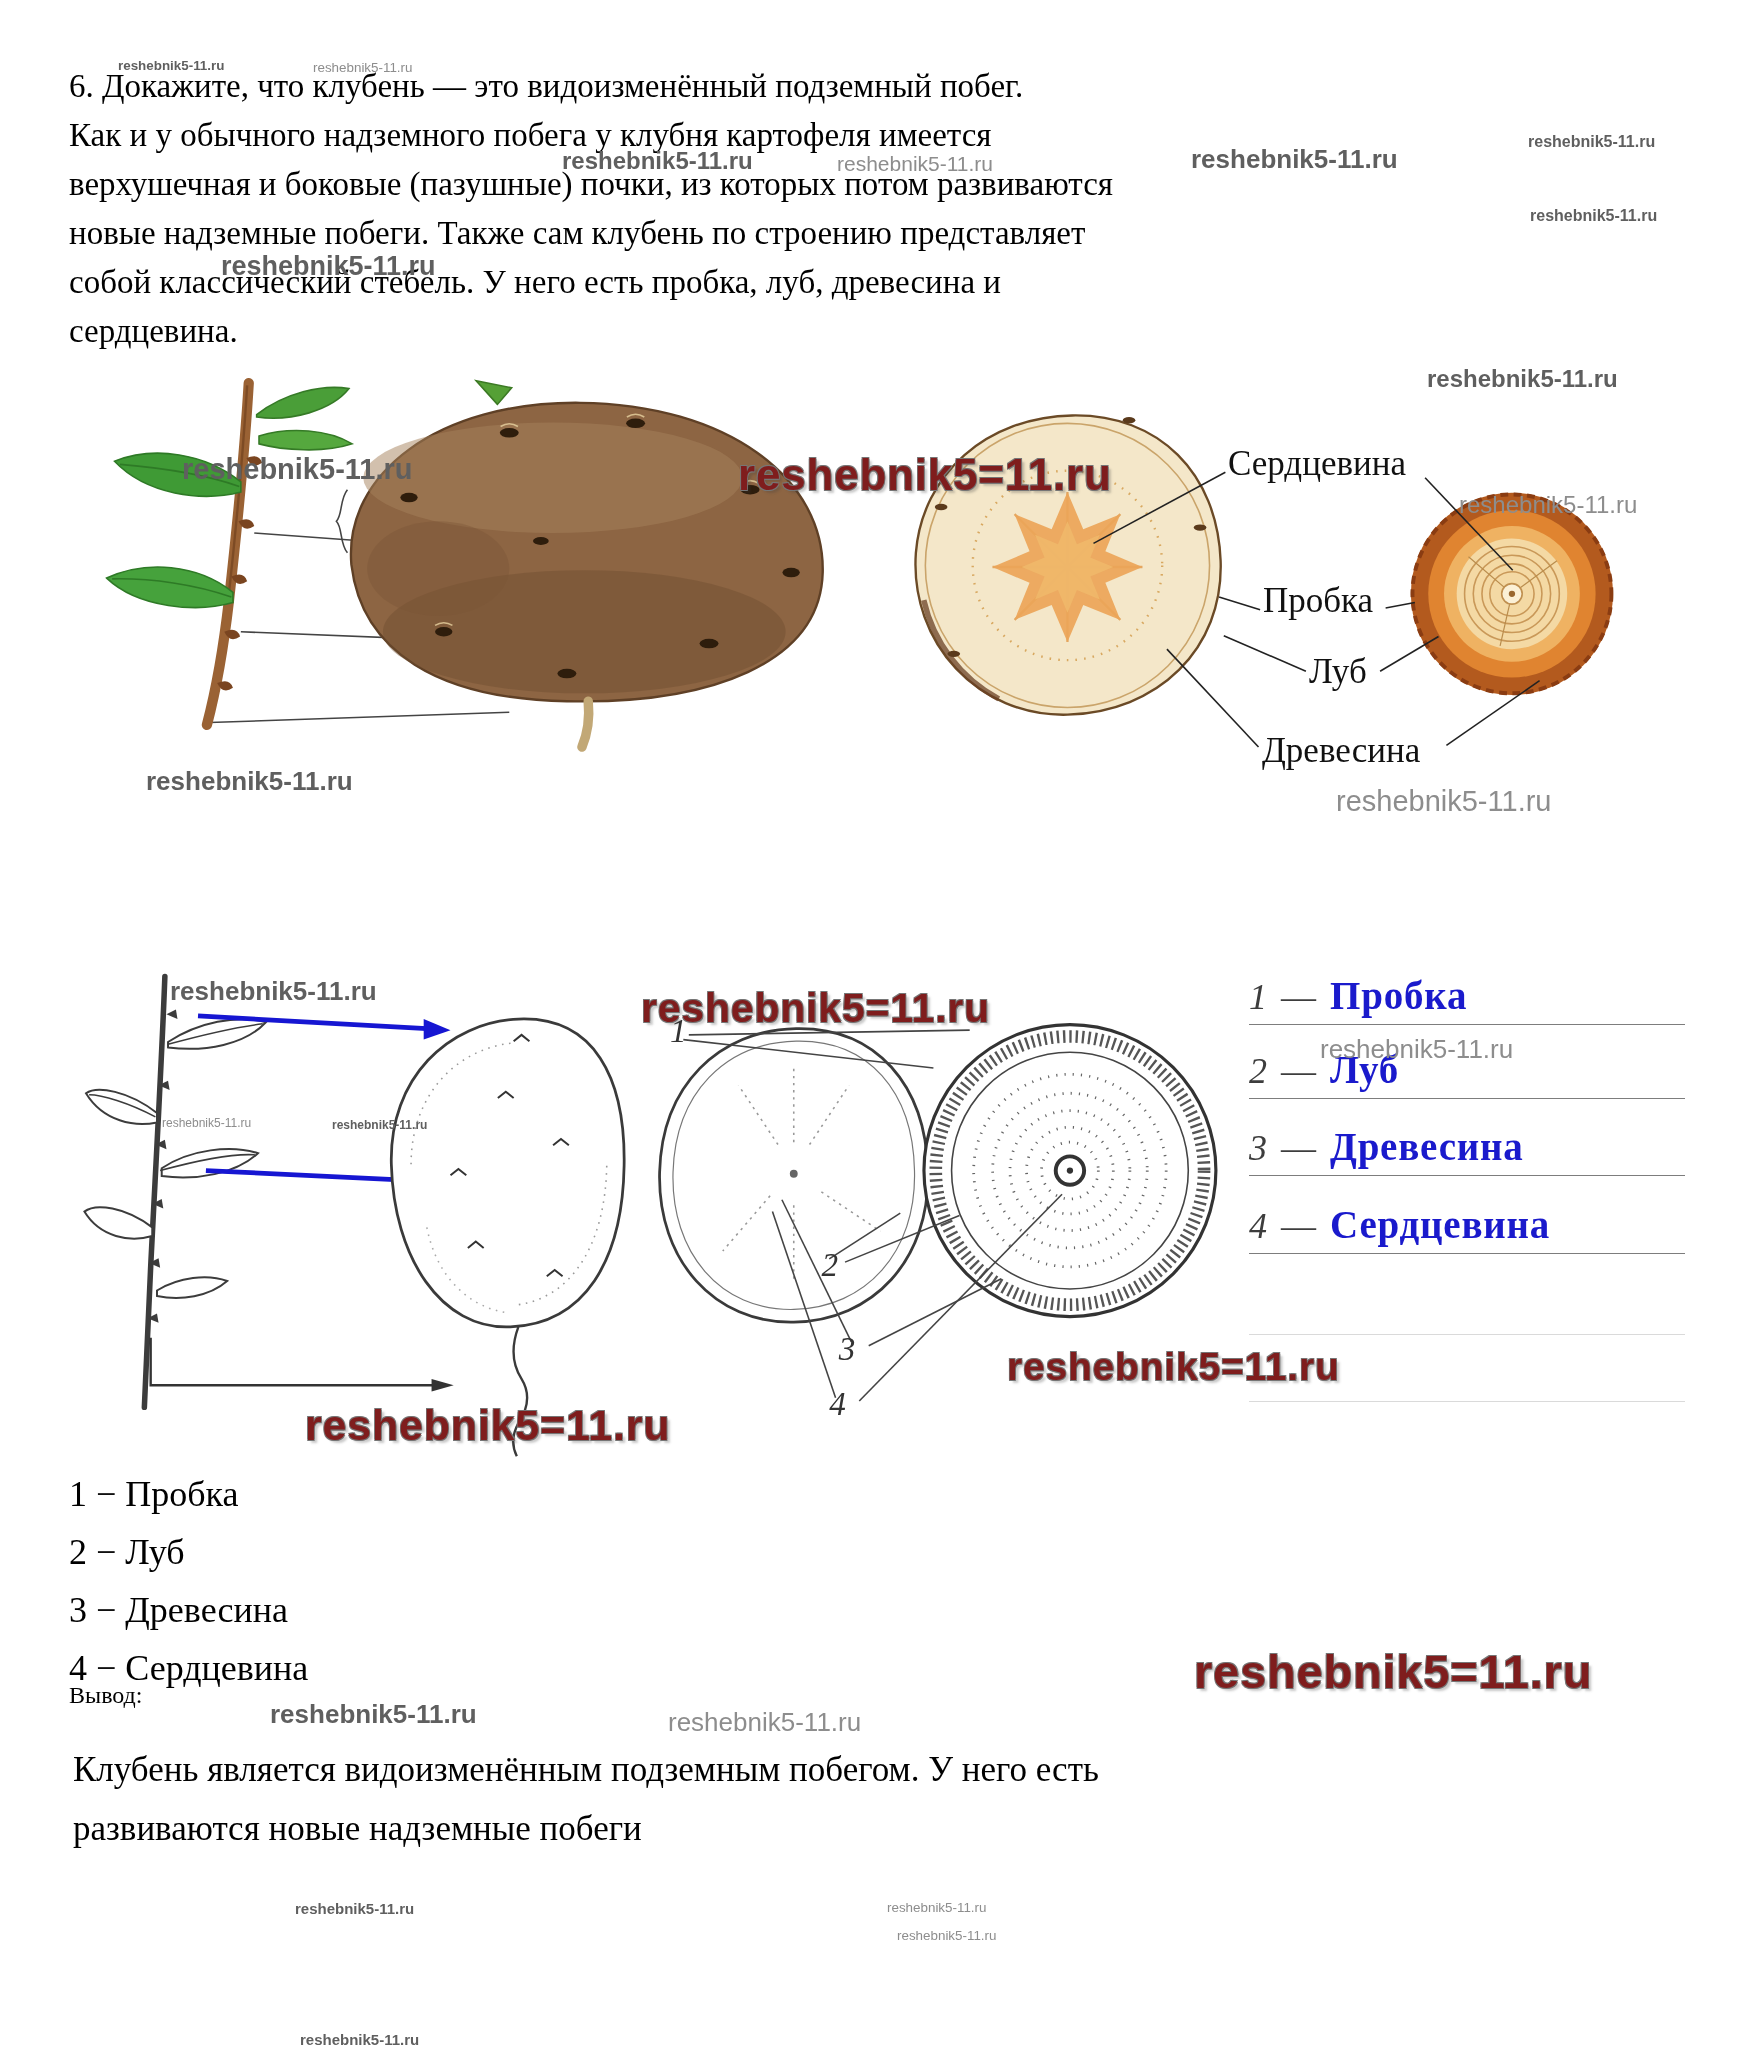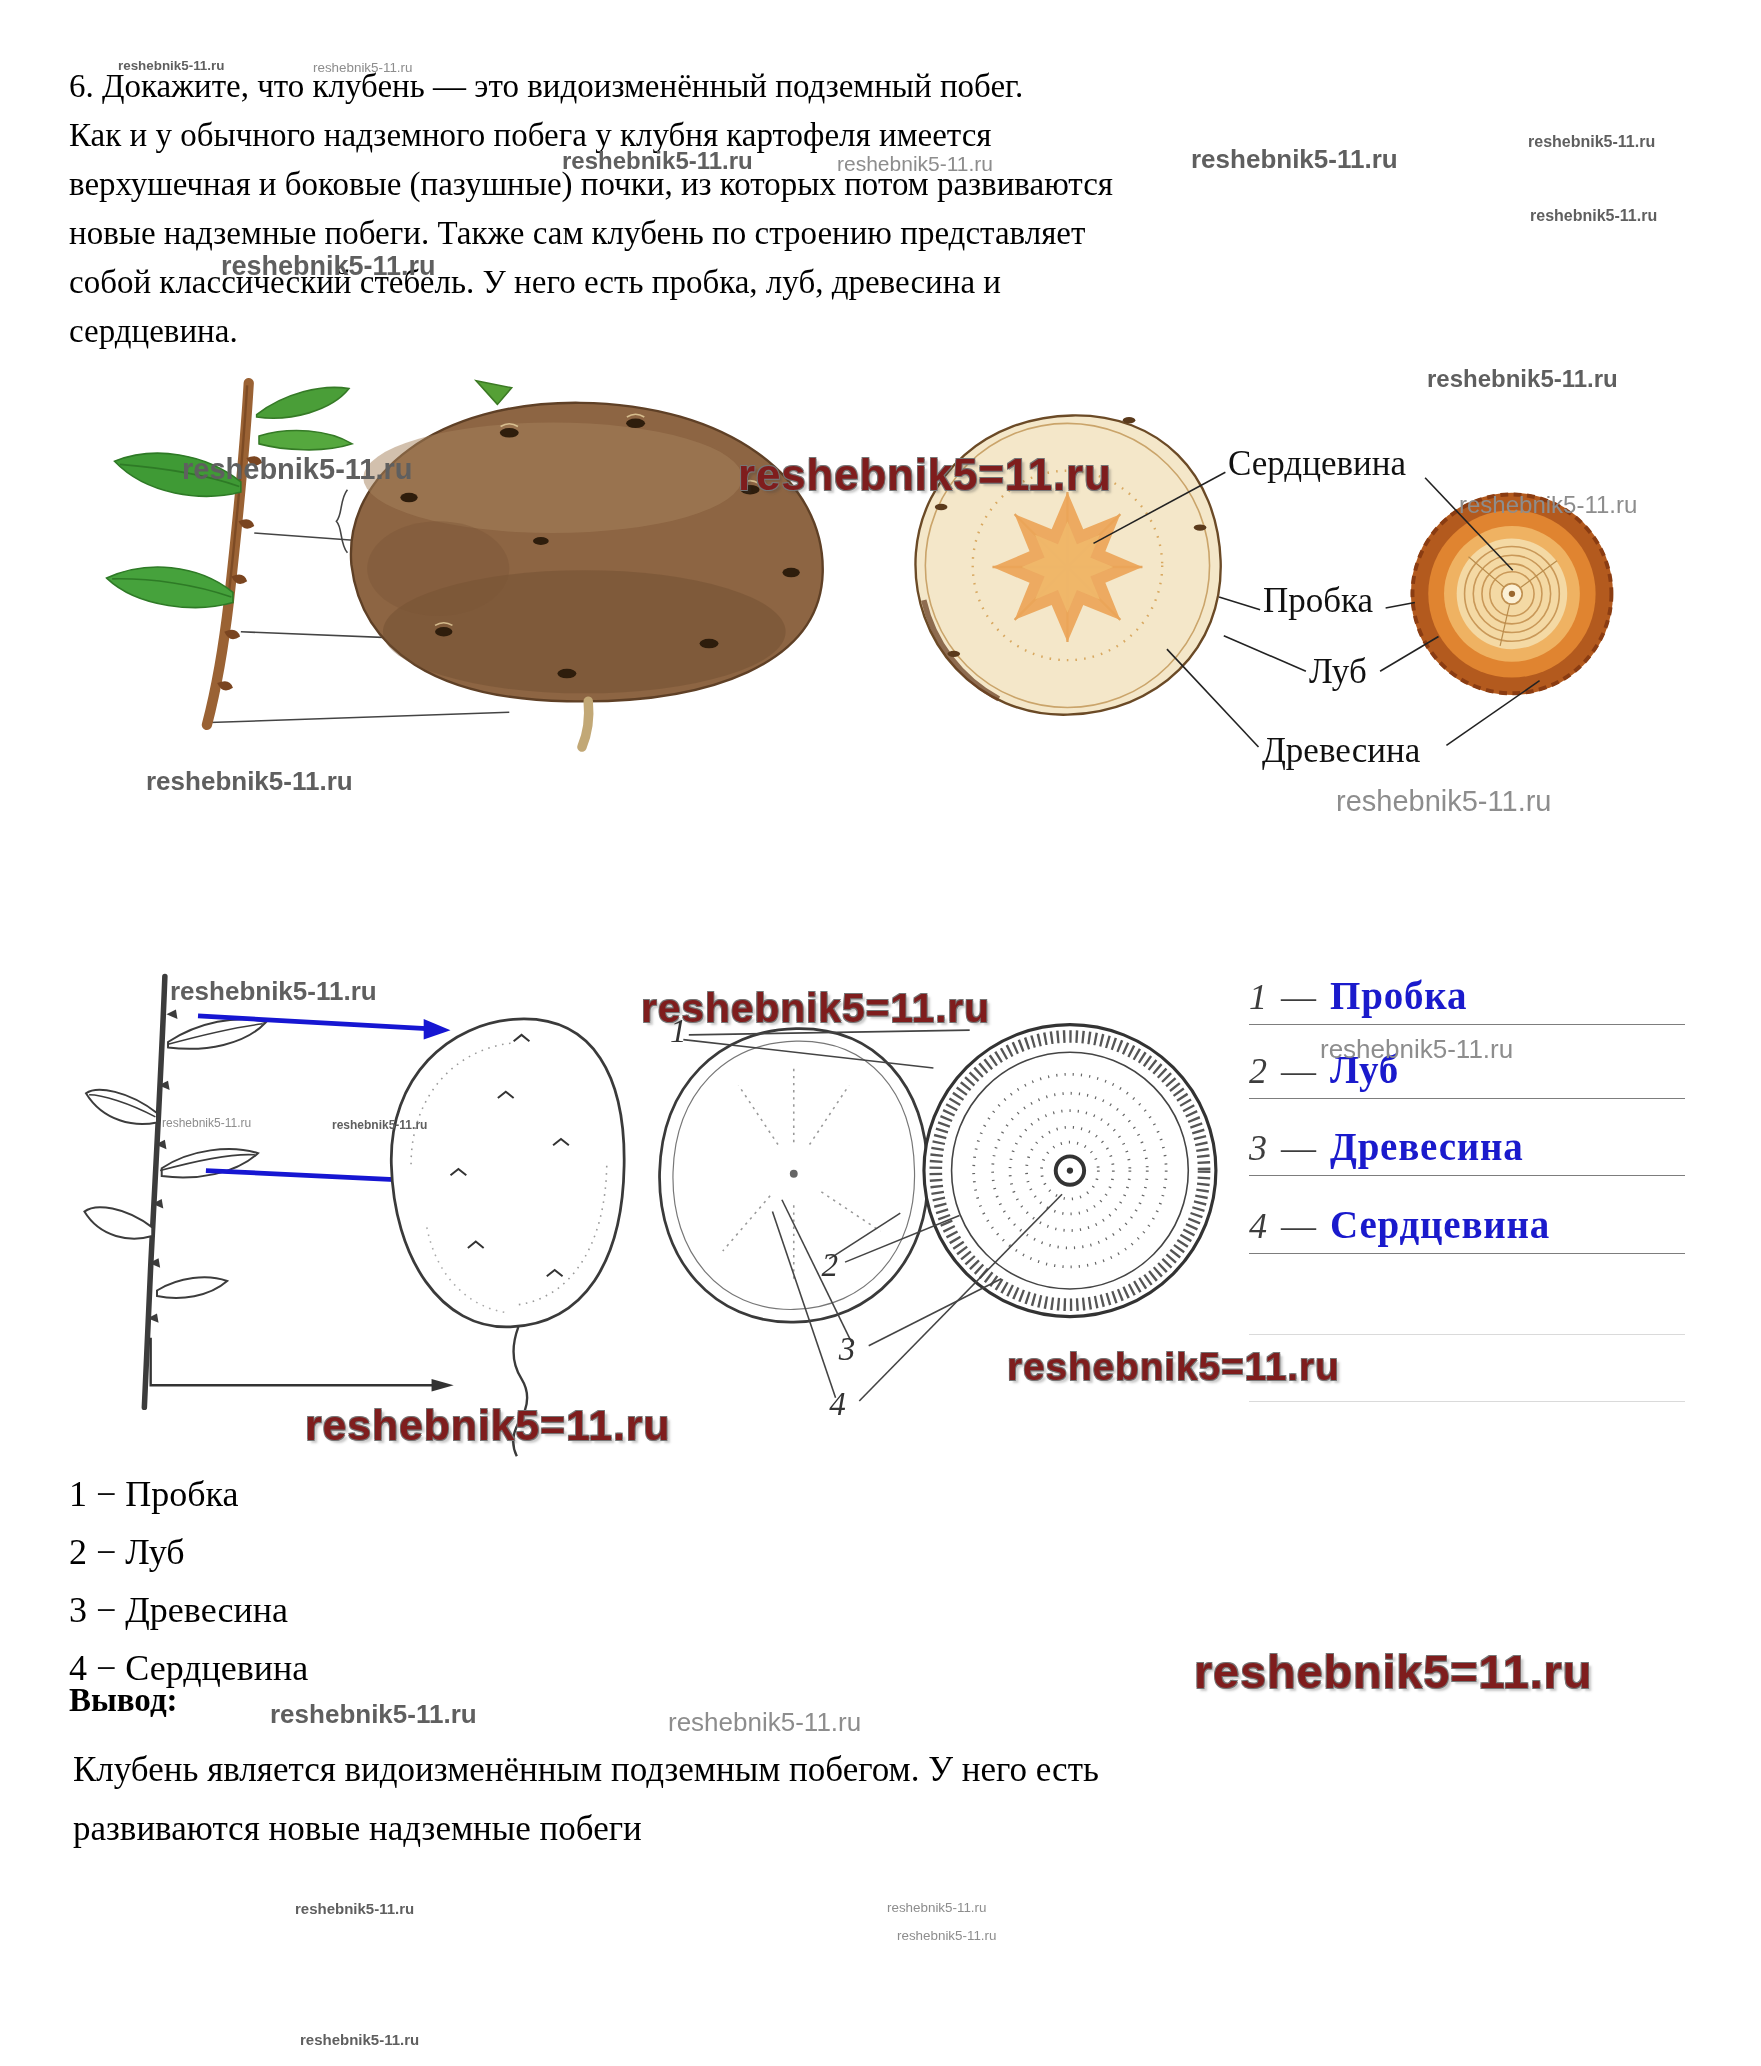--- a/index.html
+++ b/index.html
@@ -7,21 +7,21 @@
   .page {
     position:relative; width:1761px; height:2066px; background:#fff;
     font-family:"Liberation Serif", serif; color:#000; overflow:hidden;
   }
   .abs { position:absolute; }
   .nowrap { white-space:nowrap; }
 
   .intro-block { position:absolute; left:69px; top:62px; font-size:33px; line-height:49px; }
   .concl-block { position:absolute; left:73px; top:1740px; font-size:35px; line-height:59px; }
   .blist { position:absolute; left:69px; top:1465px; font-size:36px; line-height:58px; }
-  .vyvod { position:absolute; left:69px; top:1682px; font-size:33px; font-weight:bold; }
+  .vyvod { position:absolute; left:69px; top:1682px; font-size:24px; font-weight:normal; }
 
   .fig1-label { position:absolute; font-size:35px; color:#111; white-space:nowrap; }
 
   .legend-row {
     position:absolute; left:1249px; width:436px; border-bottom:1.6px solid #7d7d7d;
     display:flex; align-items:baseline; gap:14px; padding-bottom:3.2px; height:52px;
   }
   .legend-num { font-style:italic; font-size:36px; color:#3d3d3d; }
   .legend-dash { font-size:35px; color:#3d3d3d; }
   .legend-word { font-size:39px; font-weight:bold; color:#1a1acc; letter-spacing:0.8px; }

